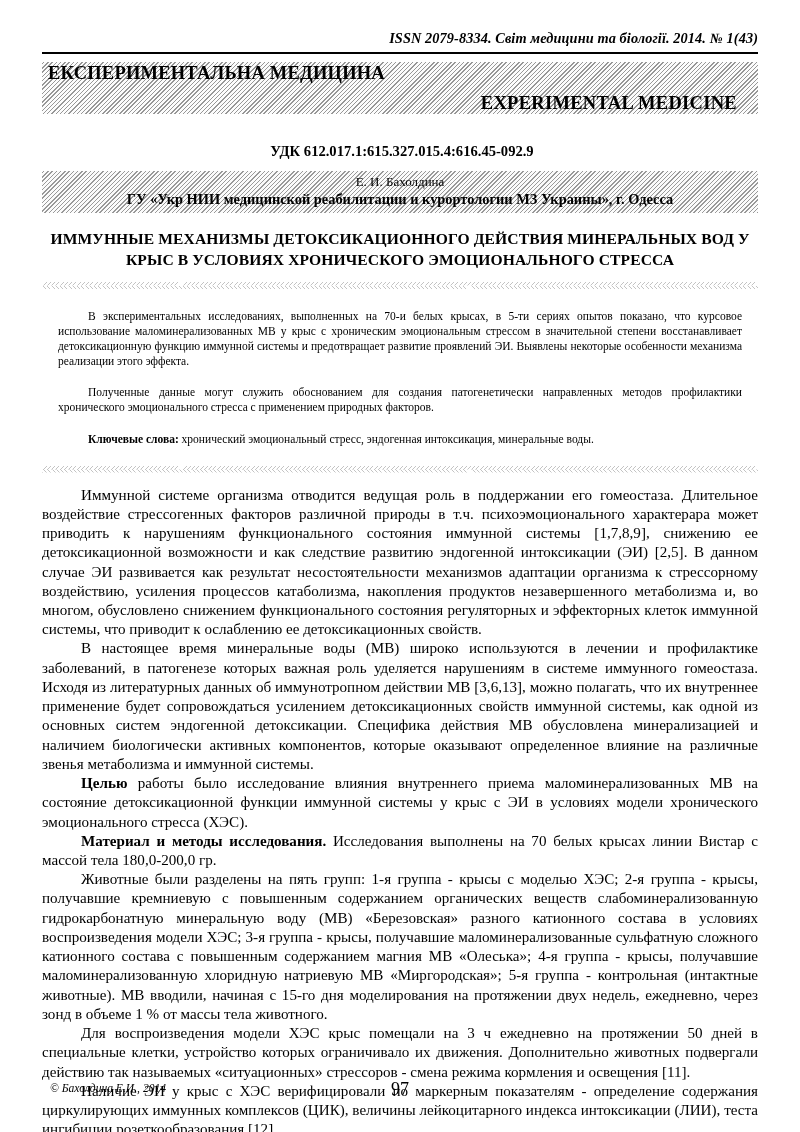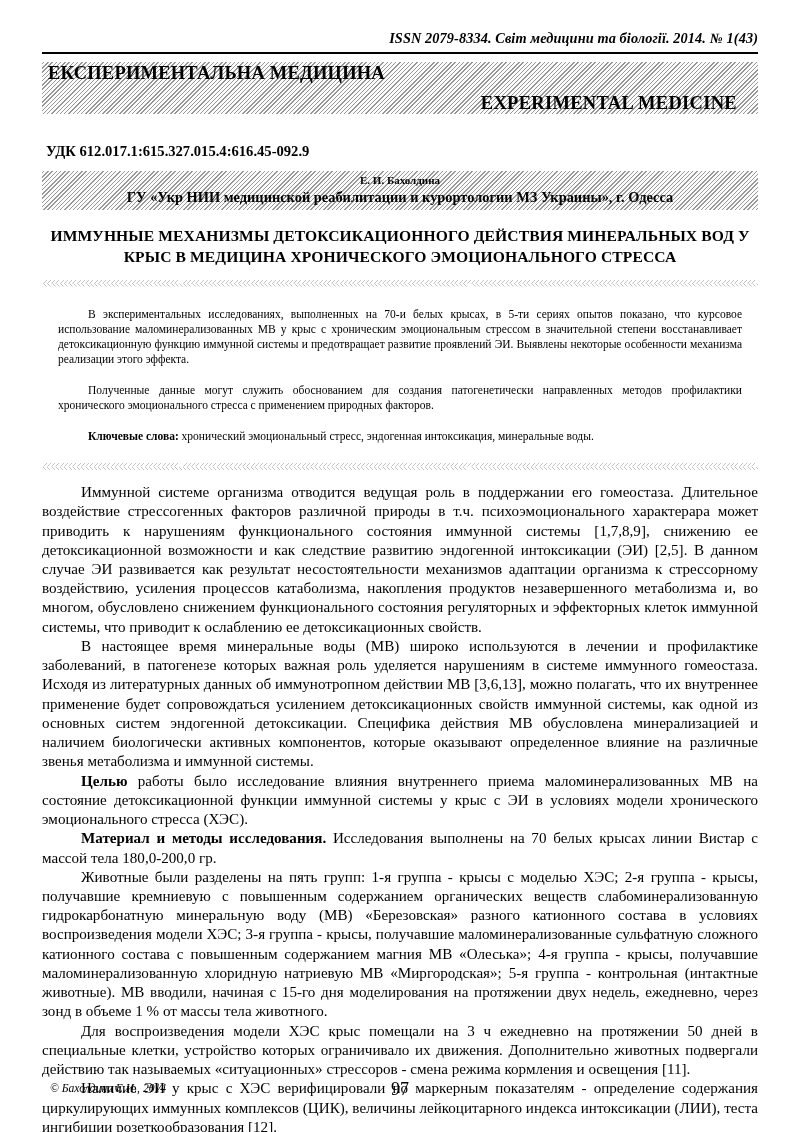--- a/index.html
+++ b/index.html
@@ -76,40 +76,41 @@
     font-weight: bold;
     font-size: 18.5px;
     letter-spacing: 0.3px;
   }
 
   
   .udc {
     font-weight: bold;
     font-size: 14.6px;
     margin: 6px 0 11px 4px;
+    text-align: center;
   }
 
   
   .author-banner {
     background-color: #cfcfcf;
     background-image:
       repeating-linear-gradient(135deg,
         rgba(255,255,255,0.92) 0px,
         rgba(255,255,255,0.92) 1px,
         rgba(100,100,100,0.5) 1px,
         rgba(100,100,100,0.5) 2px,
         rgba(255,255,255,0.92) 2px,
         rgba(255,255,255,0.92) 3px);
     text-align: center;
     padding: 3px 0 4px 0;
     margin-bottom: 16px;
   }
   .author-banner .author-name {
-    font-weight: bold;
-    font-size: 11px;
+    font-weight: normal;
+    font-size: 13px;
     line-height: 1.25;
   }
   .author-banner .affiliation {
     font-weight: bold;
     font-size: 14.4px;
     line-height: 1.3;
   }
 
   
   .article-title {
@@ -207,21 +208,21 @@
       <div class="en">EXPERIMENTAL MEDICINE</div>
     </div>
 
     <div class="udc">УДК 612.017.1:615.327.015.4:616.45-092.9</div>
 
     <div class="author-banner">
       <div class="author-name">Е. И. Бахолдина</div>
       <div class="affiliation">ГУ «Укр НИИ медицинской реабилитации и курортологии МЗ Украины», г. Одесса</div>
     </div>
 
-    <div class="article-title">ИММУННЫЕ МЕХАНИЗМЫ  ДЕТОКСИКАЦИОННОГО ДЕЙСТВИЯ МИНЕРАЛЬНЫХ ВОД У КРЫС В МЕДИЦИНА ХРОНИЧЕСКОГО ЭМОЦИОНАЛЬНОГО СТРЕССА</div>
+    <div class="article-title">ИММУННЫЕ МЕХАНИЗМЫ  ДЕТОКСИКАЦИОННОГО ДЕЙСТВИЯ МИНЕРАЛЬНЫХ ВОД У КРЫС В УСЛОВИЯХ ХРОНИЧЕСКОГО ЭМОЦИОНАЛЬНОГО СТРЕССА</div>
 
     <div class="wave-rule"></div>
 
     <div class="abstract">
       <p>В экспериментальных исследованиях, выполненных на 70-и белых крысах, в 5-ти сериях опытов показано, что курсовое использование маломинерализованных МВ у крыс с хроническим эмоциональным стрессом в значительной степени восстанавливает детоксикационную функцию иммунной системы и предотвращает развитие проявлений ЭИ. Выявлены некоторые особенности механизма реализации этого эффекта.</p>
       <p>Полученные данные могут служить обоснованием для создания патогенетически направленных методов профилактики хронического эмоционального стресса с применением природных факторов.</p>
       <p class="kw"><span class="kw-label">Ключевые слова:</span><span> хронический эмоциональный стресс, эндогенная интоксикация, минеральные воды.</span></p>
     </div>
 
     <div class="wave-rule"></div>

